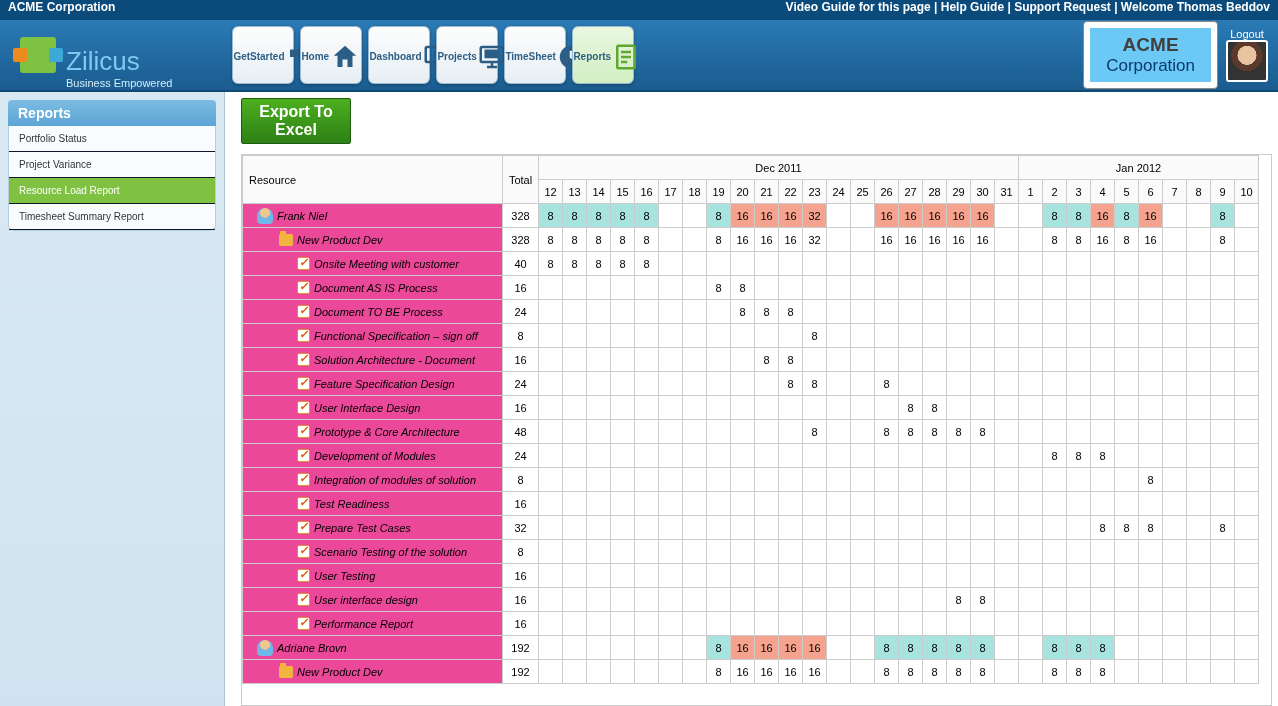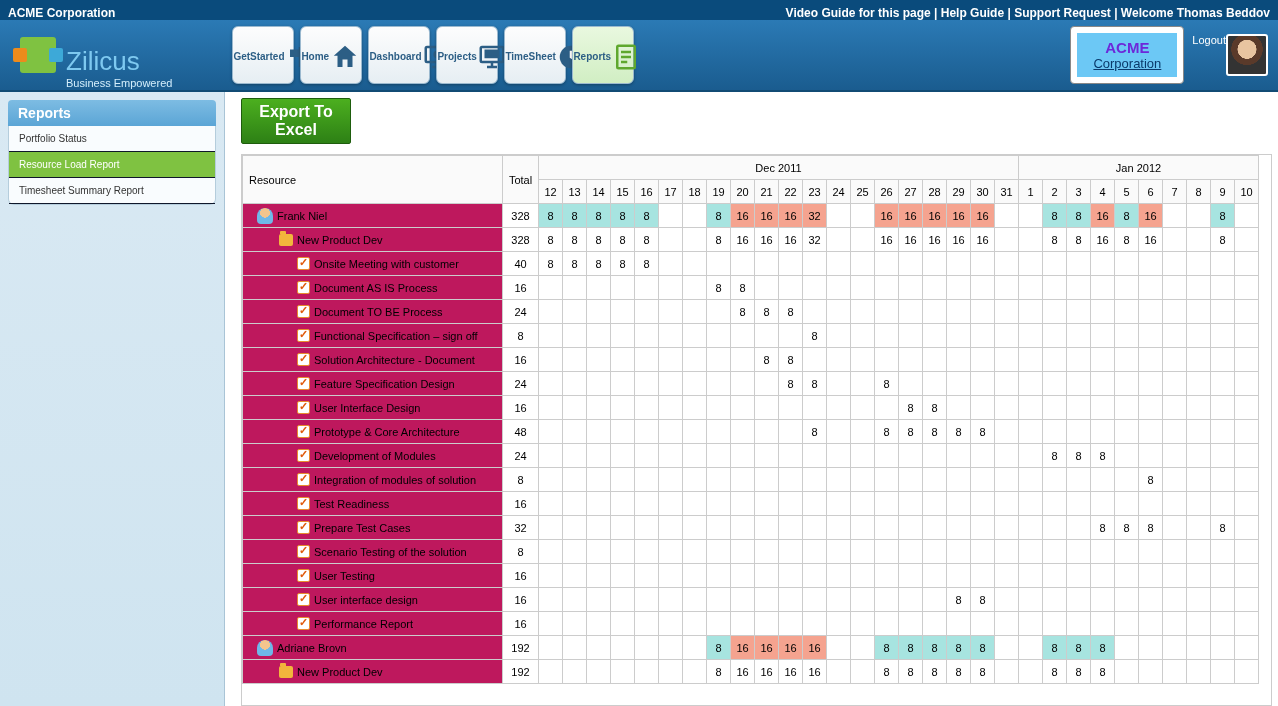--- a/index.html
+++ b/index.html
@@ -1,40 +1,40 @@
 <!DOCTYPE html>
 <html><head>
 <meta charset="utf-8">
 <style>
 * { margin: 0; padding: 0; box-sizing: border-box; }
 body { font-family: Arial, sans-serif; font-size: 12px; background: #fff; }
-.topbar { background: linear-gradient(#0a4b7c, #0a4b7c); color: #fff; height: 20px; display: flex; align-items: flex-end; padding: 0 8px; font-weight: bold; }
+.topbar { background: linear-gradient(#0a4b7c, #0a4b7c); color: #fff; height: 20px; display: flex; align-items: flex-start; padding: 0 8px; font-weight: bold; }
 .topbar .right { margin-left: auto; }
 .topbar .right span { cursor: pointer; }
 .header { background: linear-gradient(#2b7ab5, #1a5c8f); height: 72px; display: flex; align-items: center; position: relative; border-bottom: 2px solid #114b74; }
 .logo { display: flex; align-items: center; padding: 0 20px; }
 .logo-icon { width: 36px; height: 36px; background: #7fc241; position: relative; margin-right: 10px; border-radius: 3px;}
 .logo-icon::before,.logo-icon::after{content:"";position:absolute;background:#ed8b1c;}
 .logo-icon::before{width:14px;height:14px;left:-7px;top:11px;border-radius:2px;}
 .logo-icon::after{width:14px;height:14px;right:-7px;top:11px;border-radius:2px;background:#3da9d8;}
 .logo-text { color:#fff;}
 .logo-name{font-size:26px;color:#7ec9f0;font-weight:normal;margin-top:25px;}
 .logo-tag{font-size:11px;color:#d4eefc;}
 .nav { display: flex; gap: 6px; margin-left: 40px; }
 .nav-btn { width: 62px; height: 58px; background: linear-gradient(#fdfdfd,#e6eef3); border-radius: 6px; border:1px solid #9bb9cf; display:flex; flex-direction:row; align-items:center; justify-content:flex-start; padding-top:2px; cursor:pointer; box-shadow:0 1px 3px rgba(0,0,0,.3);}
 .nav-btn.active{background:linear-gradient(#e9f8df,#d1eec3);}
 .nav-btn .lbl{font-size:10px;color:#2c5e85;font-weight:bold;}
 .nav-btn .ic{width:34px;height:34px;margin-top:2px;display:flex;align-items:center;justify-content:center;}
 .nav-btn .ic svg{width:30px;height:30px;}
 .right-box { margin-left:auto; display:flex; align-items:center; gap:8px; padding-right:10px;}
 .client-box{background:#fff;padding:6px;border:1px solid #888;border-radius:4px;}
 .client-inner{background:#6cc8f5;padding:6px 16px;text-align:center;}
-.client-inner .n{color:#6d28d9;font-weight:bold;font-size:15px;}
-.client-inner .c{color:#0a3a6b;font-size:13px;text-decoration:underline;}
-.logout-box{display:flex;flex-direction:row;align-items:flex-start;}
+.client-inner .n{color:#404040;font-weight:bold;font-size:19px;}
+.client-inner .c{color:#0a3a6b;font-size:17px;}
+.logout-box{display:flex;flex-direction:column;align-items:center;}
 .logout-box .l{font-size:11px;color:#fff;cursor:pointer;}
 .avatar{width:42px;height:42px;background:#d4a373;border:2px solid #fff;border-radius:3px;background:radial-gradient(circle at 50% 35%, #e8c4a0 30%, #5a3a2a 31%, #5a3a2a 50%, #333 51%);}
 .main { display:flex; height:calc(706px - 92px);}
 .sidebar{width:225px;background:linear-gradient(#d9e9f3,#cfe4f0);border-right:1px solid #a9c4d6;padding:8px;}
 .side-head{background:linear-gradient(#7dbce3,#5ba5d6);color:#fff;font-weight:bold;padding:5px 10px;border-radius:4px 4px 0 0;font-size:14px;}
 .side-items{background:#f9fcfe;border:1px solid #b5cddc;border-top:none;border-radius:0 0 6px 6px;}
 .side-item{padding:7px 10px;border-bottom:1px solid #0f172a;color:#333;cursor:pointer;font-size:10px;}
 .side-item.active{background:#7fc241;color:#fff;}
 .content{flex:1;padding:6px 6px 0 16px;overflow:hidden;display:flex;flex-direction:column;}
 .export-btn{background:linear-gradient(#4caf1f,#2d8015);color:#fff;border:1px solid #1e5d0d;padding:4px 10px;font-weight:bold;font-size:16px;cursor:pointer;border-radius:2px;width:110px;}
@@ -47,21 +47,21 @@
 .day-col{width:24px;}
 .month-head{font-weight:normal;}
 .res-cell{text-align:left;padding-left:8px;display:flex;align-items:center;gap:4px;}
 .indent1{padding-left:30px;}
 .indent2{padding-left:48px;}
 .person-ic{width:16px;height:16px;display:inline-block;background:radial-gradient(circle at 50% 30%, #f4c58d 35%, transparent 36%), linear-gradient(#6fb8e8,#6fb8e8);border-radius:50% 50% 4px 4px;}
 .folder-ic{width:14px;height:12px;display:inline-block;background:#f2b63c;border-radius:2px;position:relative;}
 .folder-ic::before{content:"";position:absolute;top:-3px;left:1px;width:6px;height:3px;background:#f2b63c;border-radius:1px 1px 0 0;}
 .task-ic{width:13px;height:13px;display:inline-block;background:#fff;border:1px solid #e88b2d;border-radius:2px;position:relative;}
 .task-ic::after{content:"✓";position:absolute;color:#e05a0c;font-size:11px;left:1px;top:-2px;font-weight:bold;}
-.row-norm td:first-child{background:#be185d;}
+.row-norm td:first-child{background:#ec4899;font-style:italic;}
 .hl-teal{background:#a7e4e0;}
 .hl-red{background:#f5a38f;}
 </style>
 </head>
 <body>
 
 <div class="topbar">
   <span>ACME Corporation</span>
   <div class="right">
     <span>Video Guide for this page</span> |
@@ -150,20 +150,21 @@
       <div class="avatar"></div>
     </div>
   </div>
 </div>
 
 <div class="main">
   <div class="sidebar">
     <div class="side-head">Reports</div>
     <div class="side-items" id="side-items">
         <div class="side-item">Portfolio Status</div>
+        <div class="side-item">Project Variance</div>
         <div class="side-item active">Resource Load Report</div>
         <div class="side-item">Timesheet Summary Report</div>
       </div>
   </div>
   <div class="content">
     <button class="export-btn">Export To Excel</button>
     <div class="grid-wrap">
       <table id="grid">
           <thead>
             <tr>

